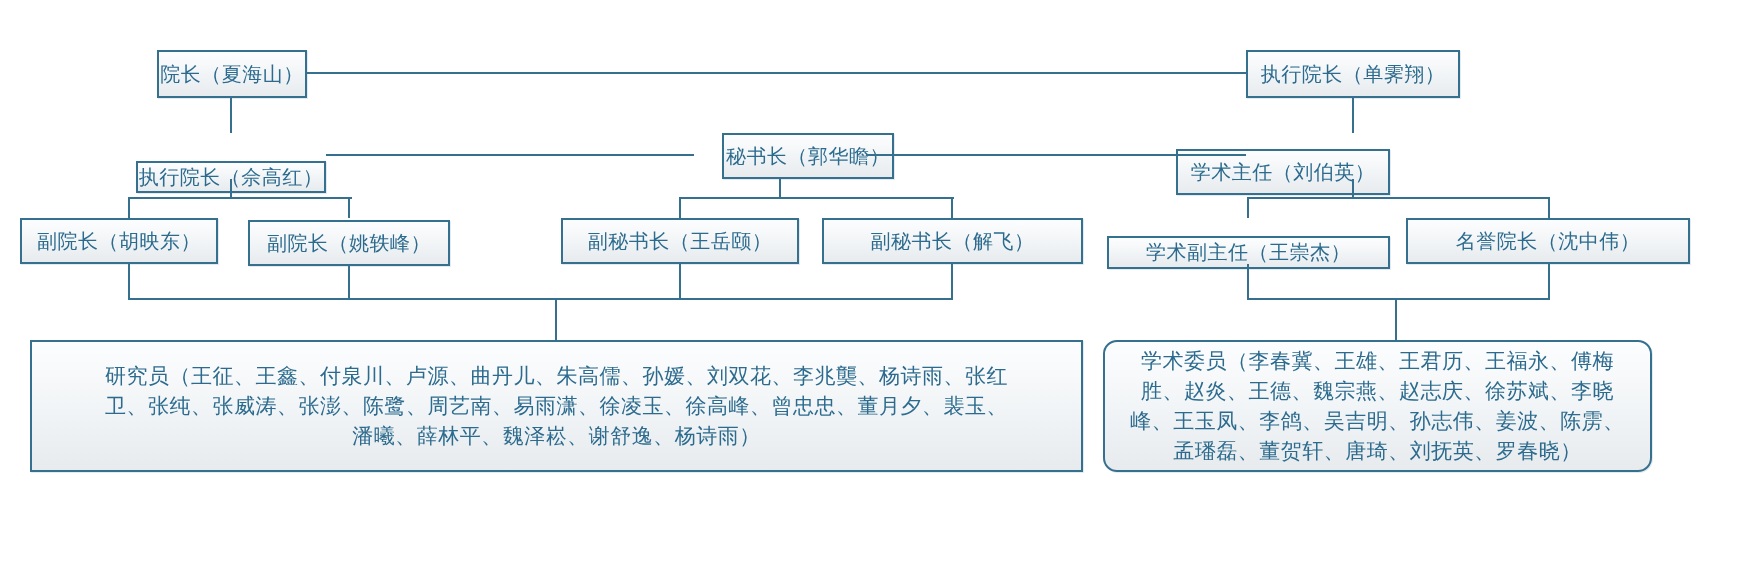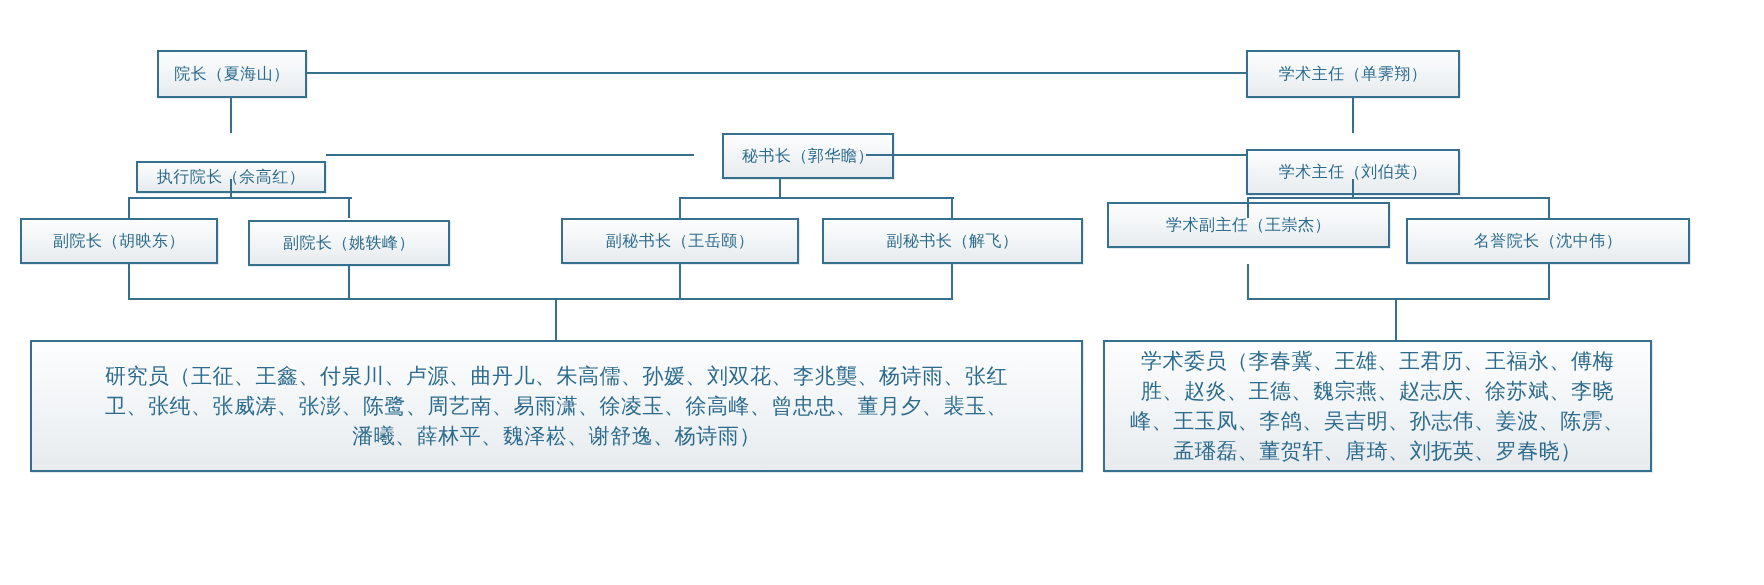--- a/index.html
+++ b/index.html
@@ -16,21 +16,21 @@
     font-family:"DejaVu Sans","Liberation Sans",sans-serif;
     overflow:hidden;
   }
   .node{
     position:absolute;
     box-sizing:border-box;
     border:2px solid var(--line);
     background:linear-gradient(180deg,var(--fill-top) 0%,#f1f4f6 55%,var(--fill-bottom) 100%);
     color:var(--text);
     display:flex;align-items:center;justify-content:center;
-    font-size:16px;
+    font-size:20px;
     letter-spacing:0.5px;
     white-space:nowrap;
     box-shadow:1px 1px 0 rgba(180,195,205,0.35);
   }
   .node.big{
     font-size:21px;
     line-height:30px;
     white-space:pre-line;
     text-align:center;
     padding:4px 14px;
@@ -38,37 +38,37 @@
   .edge{position:absolute;background:var(--line);}
   .edge.h{height:2px;}
   .edge.v{width:2px;}
 </style>
 </head>
 <body>
 
 <div class="canvas">
 
   <div class="node" style="left:157px;top:50px;width:150px;height:48px;">院长（夏海山）</div>
-  <div class="node" style="left:1246px;top:50px;width:214px;height:48px;">学术主任（单霁翔）</div>
+  <div class="node" style="left:1246px;top:50px;width:214px;height:48px;">执行院长（单霁翔）</div>
 
   <div class="node" style="left:136px;top:133px;width:190px;height:32px;margin-top:28px;">执行院长（佘高红）</div>
   <div class="node" style="left:694px;top:133px;width:172px;height:46px;margin-left:28px;">秘书长（郭华瞻）</div>
-  <div class="node" style="left:1246px;top:133px;width:214px;height:46px;margin-top:16px;">学术主任（刘伯英）</div>
+  <div class="node" style="left:1176px;top:133px;width:214px;height:46px;margin-top:16px;">学术主任（刘伯英）</div>
 
   <div class="node" style="left:20px;top:218px;width:198px;height:46px;">副院长（胡映东）</div>
   <div class="node" style="left:248px;top:220px;width:202px;height:46px;">副院长（姚轶峰）</div>
   <div class="node" style="left:561px;top:218px;width:238px;height:46px;">副秘书长（王岳颐）</div>
   <div class="node" style="left:822px;top:218px;width:261px;height:46px;">副秘书长（解飞）</div>
-  <div class="node" style="left:1107px;top:202px;width:283px;height:46px;">学术副主任（王崇杰）</div>
+  <div class="node" style="left:1107px;top:236px;width:283px;height:33px;">学术副主任（王崇杰）</div>
   <div class="node" style="left:1406px;top:218px;width:284px;height:46px;">名誉院长（沈中伟）</div>
 
   <div class="node big" style="left:30px;top:340px;width:1053px;height:132px;">研究员（王征、王鑫、付泉川、卢源、曲丹儿、朱高儒、孙媛、刘双花、李兆龑、杨诗雨、张红
 卫、张纯、张威涛、张澎、陈鹭、周艺南、易雨潇、徐凌玉、徐高峰、曾忠忠、董月夕、裴玉、
 潘曦、薛林平、魏泽崧、谢舒逸、杨诗雨）</div>
-  <div class="node big" style="left:1103px;top:340px;width:549px;height:132px;">学术委员（李春冀、王雄、王君历、王福永、傅梅
+  <div class="node big" style="left:1103px;top:340px;width:549px;height:132px;border-radius:14px;">学术委员（李春冀、王雄、王君历、王福永、傅梅
 胜、赵炎、王德、魏宗燕、赵志庆、徐苏斌、李晓
 峰、王玉凤、李鸽、吴吉明、孙志伟、姜波、陈雳、
 孟璠磊、董贺轩、唐琦、刘抚英、罗春晓）</div>
 
   <div class="edge h" style="left:307px;top:72px;width:939px;"></div>
   <div class="edge v" style="left:230px;top:98px;height:35px;"></div>
   <div class="edge v" style="left:1352px;top:98px;height:35px;"></div>
 
   <div class="edge h" style="left:326px;top:154px;width:368px;"></div>
   <div class="edge h" style="left:866px;top:154px;width:380px;"></div>

